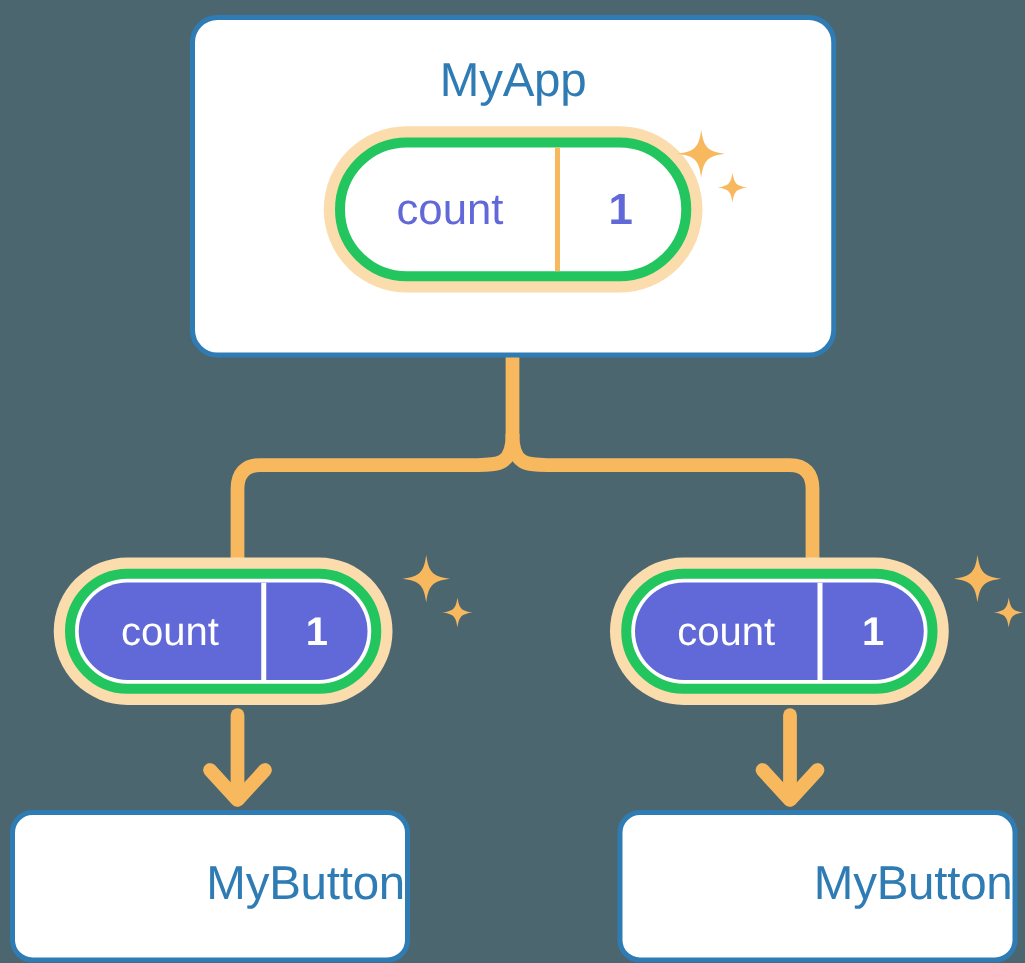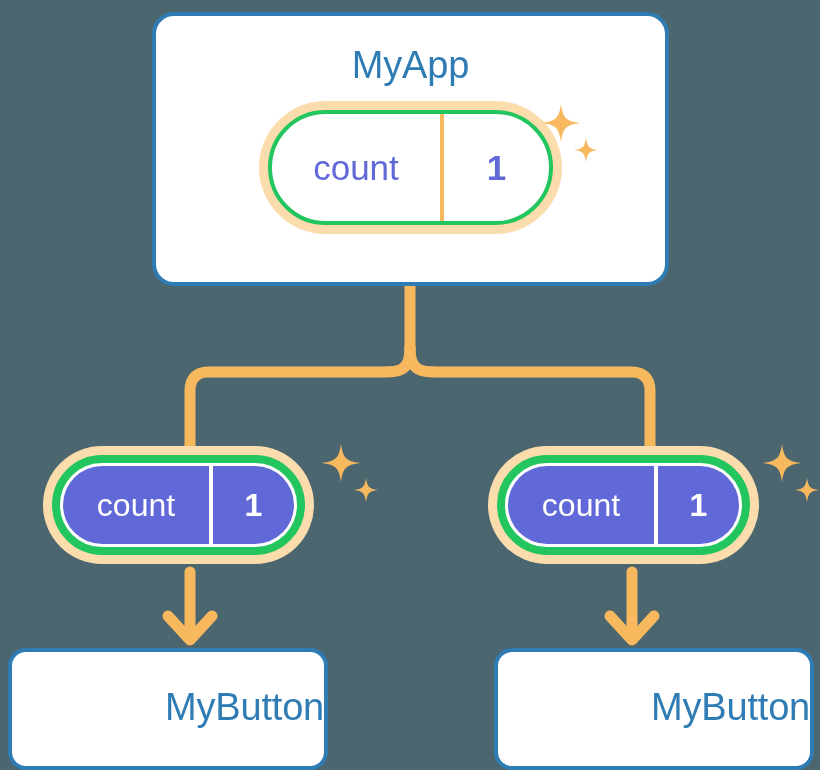--- a/index.html
+++ b/index.html
@@ -91,21 +91,21 @@
   .pill-wrap {
     position: absolute;
     z-index: 4;
   }
 
   .pill {
     position: relative;
     display: flex;
     align-items: stretch;
     border-radius: 999px;
-    border: 4px solid #22c55e;
+    border: 8px solid #22c55e;
     
     box-shadow: 0 0 0 9px #fbdcad;
     overflow: hidden;
   }
 
   .pill-key,
   .pill-val {
     display: flex;
     align-items: center;
     justify-content: center;

